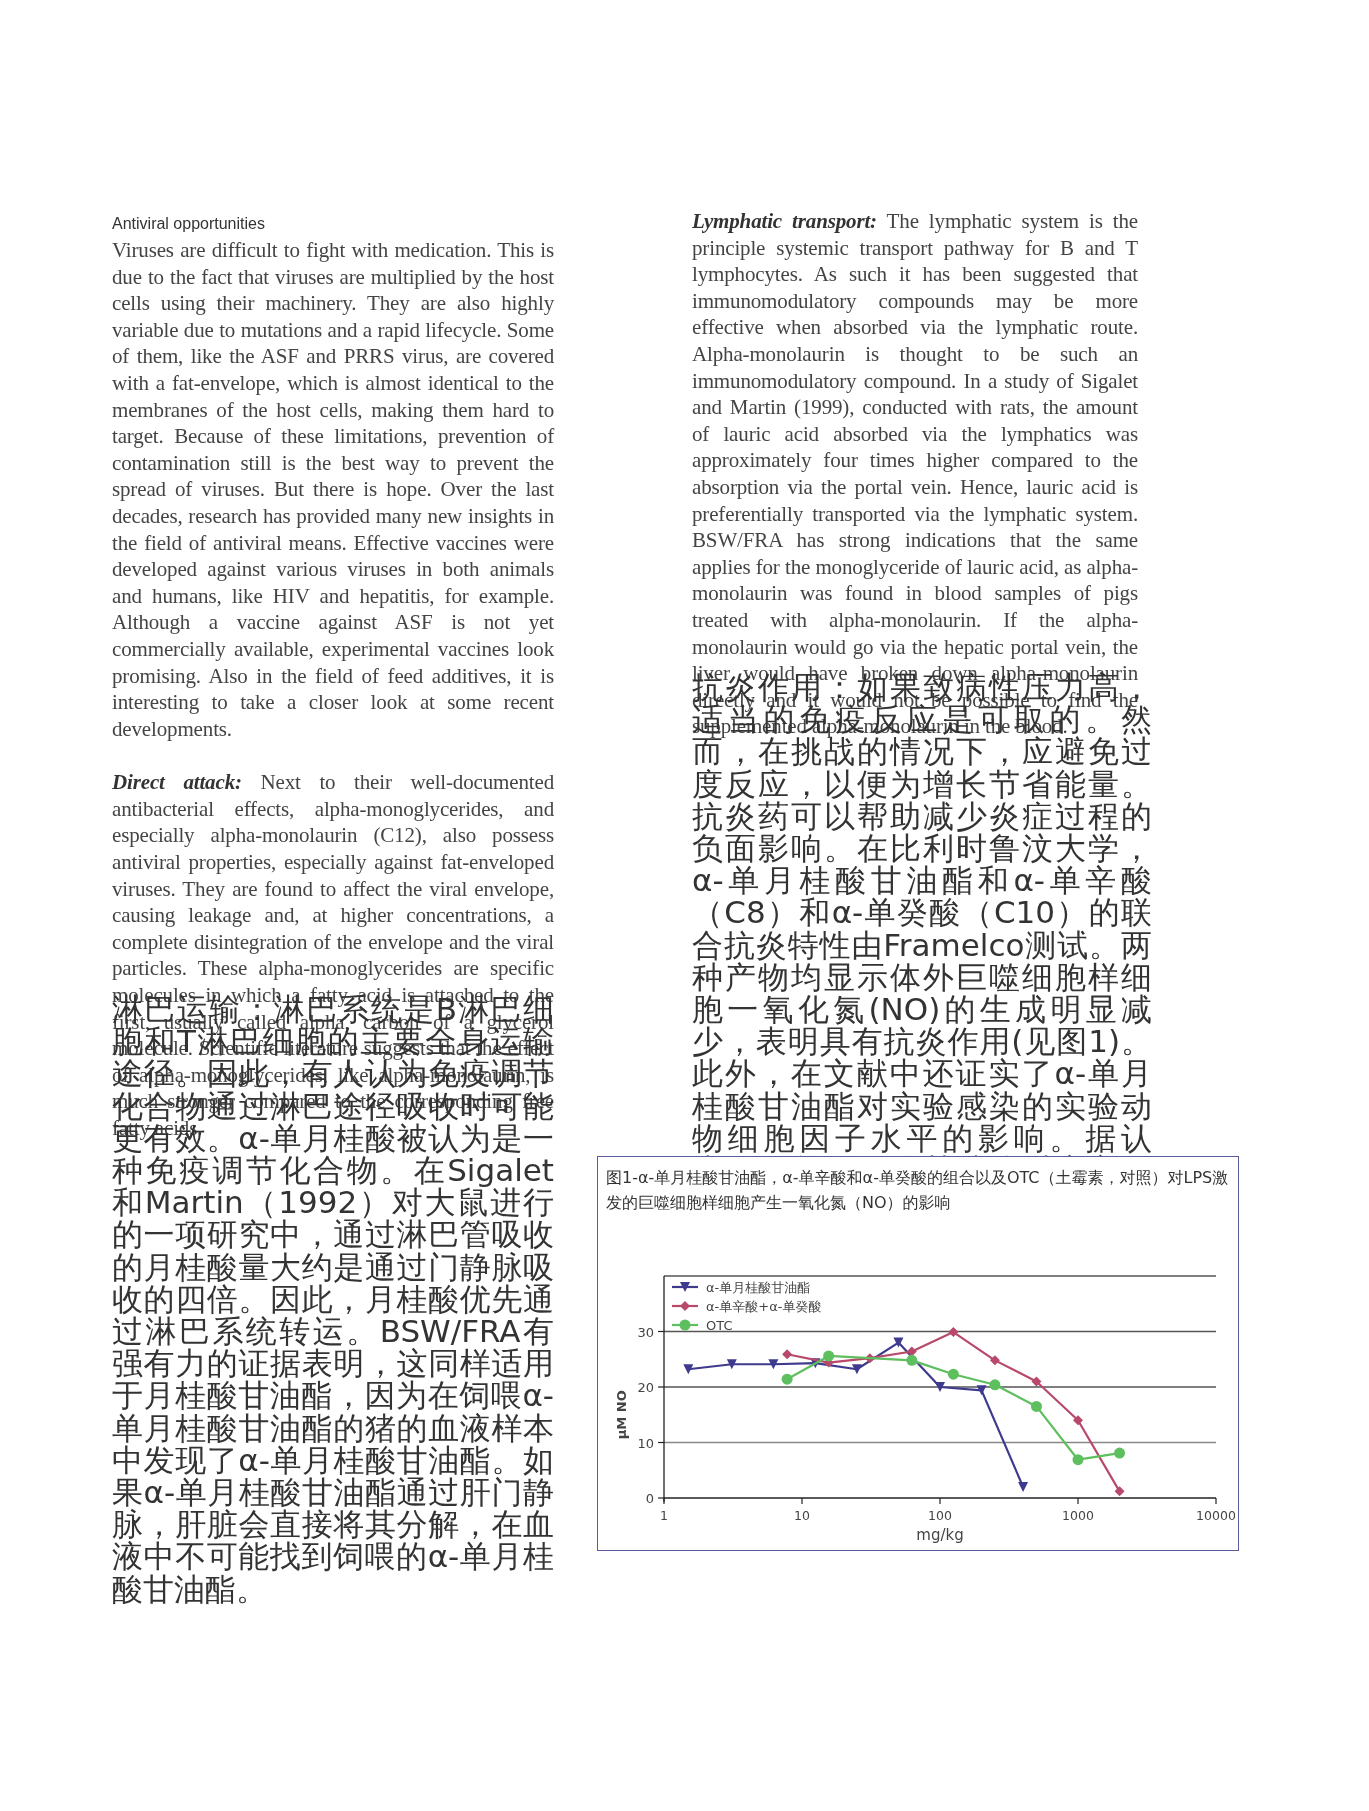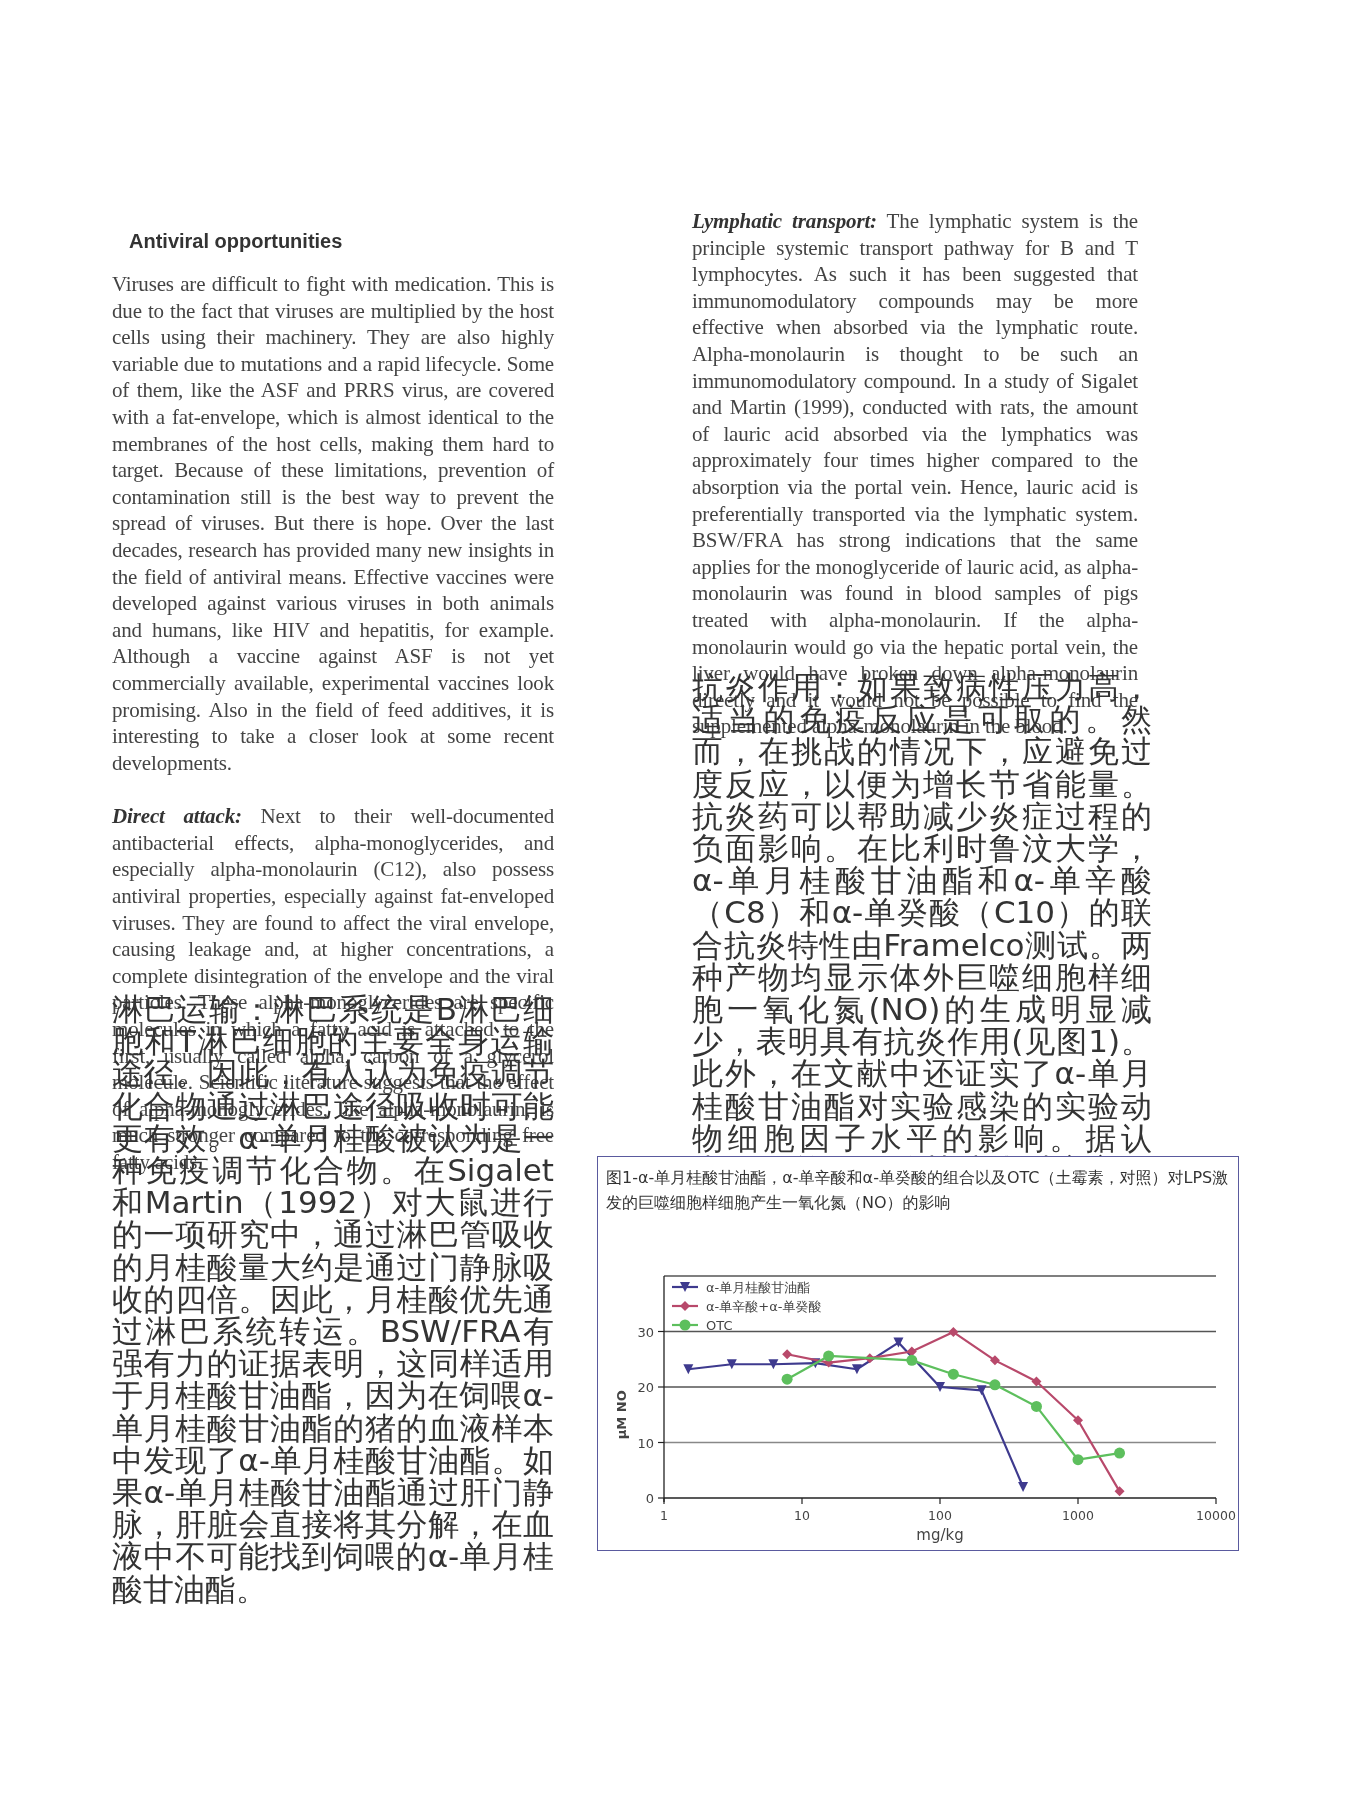--- a/index.html
+++ b/index.html
@@ -1,20 +1,20 @@
 <!DOCTYPE html>
 <html><head>
 <meta charset="utf-8">
 <style>
   html, body { margin:0; padding:0; background:#ffffff; }
   body { width:1369px; height:1811px; position:relative; overflow:hidden; color:#3d3d3d; }
   .en { font-family:Liberation Serif, serif; font-size:21px; line-height:26.6px; color:#444; text-align:justify; letter-spacing:-0.15px; }
   .cn { font-family:"DejaVu Sans", sans-serif; font-size:31px; line-height:32.2px; color:#333; text-align:justify; text-align-last:left; }
   .col { position:absolute; }
-  h2 { font-family:"Liberation Sans", sans-serif; font-size:20px; font-weight:bold; margin:17px; color:#333; line-height:26px; }
+  h2 { font-family:"Liberation Sans", sans-serif; font-size:16px; font-weight:normal; margin:0; color:#333; line-height:26px; }
   p { margin:0; }
   .lead { font-weight:bold; font-style:italic; color:#333; }
   #figure { position:absolute; left:597px; top:1156px; width:642px; height:395px; border:1.6px solid #5a5a9e; box-sizing:border-box; background:#fff; }
   #fig-caption { position:absolute; left:8px; top:8px; width:625px; font-family:"DejaVu Sans", sans-serif; font-size:16px; line-height:25px; color:#333; }
   #chart { position:absolute; left:0; top:0; }
   svg text { font-family:"DejaVu Sans", sans-serif; fill:#444; }
 </style>
 </head>
 <body>
 

